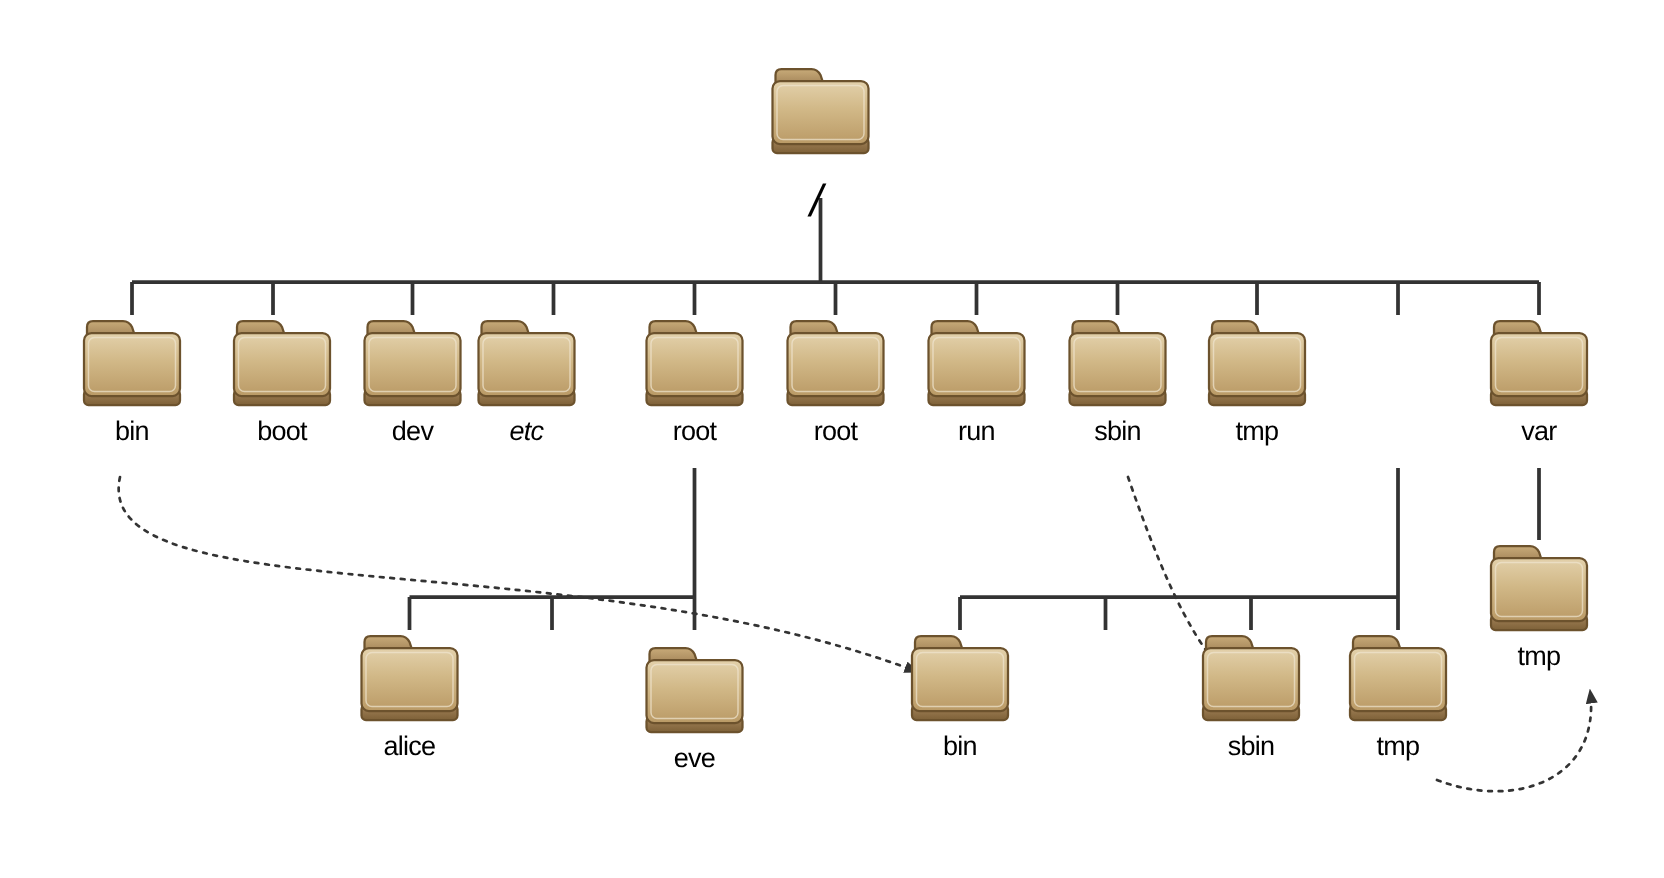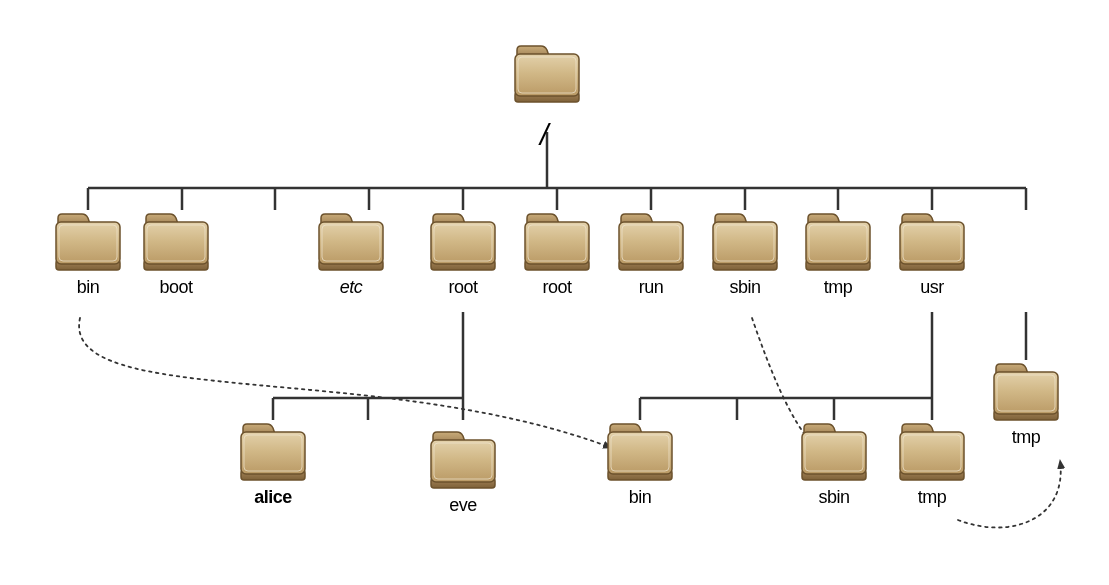--- a/index.html
+++ b/index.html
@@ -136,26 +136,32 @@
       </svg>
   </div>
   <div class="root-label" style="left:540px; top:118px;">/</div>
 
   <div class="node" style="left:48px;  top:210px;">
       <svg class="folder-icon" viewBox="0 0 72 62">
         <use href="#folder-shape"></use>
       </svg>
       <div class="label">bin</div>
     </div>
-  <div class="node" style="left:136px; top:210px;">
+  <div class="node" style="left:148px; top:210px;">
       <svg class="folder-icon" viewBox="0 0 72 62">
         <use href="#folder-shape"></use>
       </svg>
       <div class="label">boot</div>
     </div>
+  <div class="node" style="left:235px; top:210px;">
+      <svg class="folder-icon" viewBox="0 0 72 62">
+        <use href="#folder-shape"></use>
+      </svg>
+      <div class="label">dev</div>
+    </div>
   <div class="node" style="left:311px; top:210px;font-style:italic;">
       <svg class="folder-icon" viewBox="0 0 72 62">
         <use href="#folder-shape"></use>
       </svg>
       <div class="label">etc</div>
     </div>
   <div class="node" style="left:423px; top:210px;">
       <svg class="folder-icon" viewBox="0 0 72 62">
         <use href="#folder-shape"></use>
       </svg>
@@ -178,28 +184,28 @@
         <use href="#folder-shape"></use>
       </svg>
       <div class="label">sbin</div>
     </div>
   <div class="node" style="left:798px; top:210px;">
       <svg class="folder-icon" viewBox="0 0 72 62">
         <use href="#folder-shape"></use>
       </svg>
       <div class="label">tmp</div>
     </div>
-  <div class="node" style="left:892px; top:210px;">
-      <svg class="folder-icon" viewBox="0 0 72 62">
-        <use href="#folder-shape"></use>
-      </svg>
-      <div class="label">usr</div>
-    </div>
-
-  <div class="node" style="left:233px; top:420px;font-weight:bold;">
+  <div class="node" style="left:986px; top:210px;">
+      <svg class="folder-icon" viewBox="0 0 72 62">
+        <use href="#folder-shape"></use>
+      </svg>
+      <div class="label">var</div>
+    </div>
+
+  <div class="node" style="left:233px; top:420px;">
       <svg class="folder-icon" viewBox="0 0 72 62">
         <use href="#folder-shape"></use>
       </svg>
       <div class="label">alice</div>
     </div>
   <div class="node" style="left:423px; top:428px;">
       <svg class="folder-icon" viewBox="0 0 72 62">
         <use href="#folder-shape"></use>
       </svg>
       <div class="label">eve</div>

